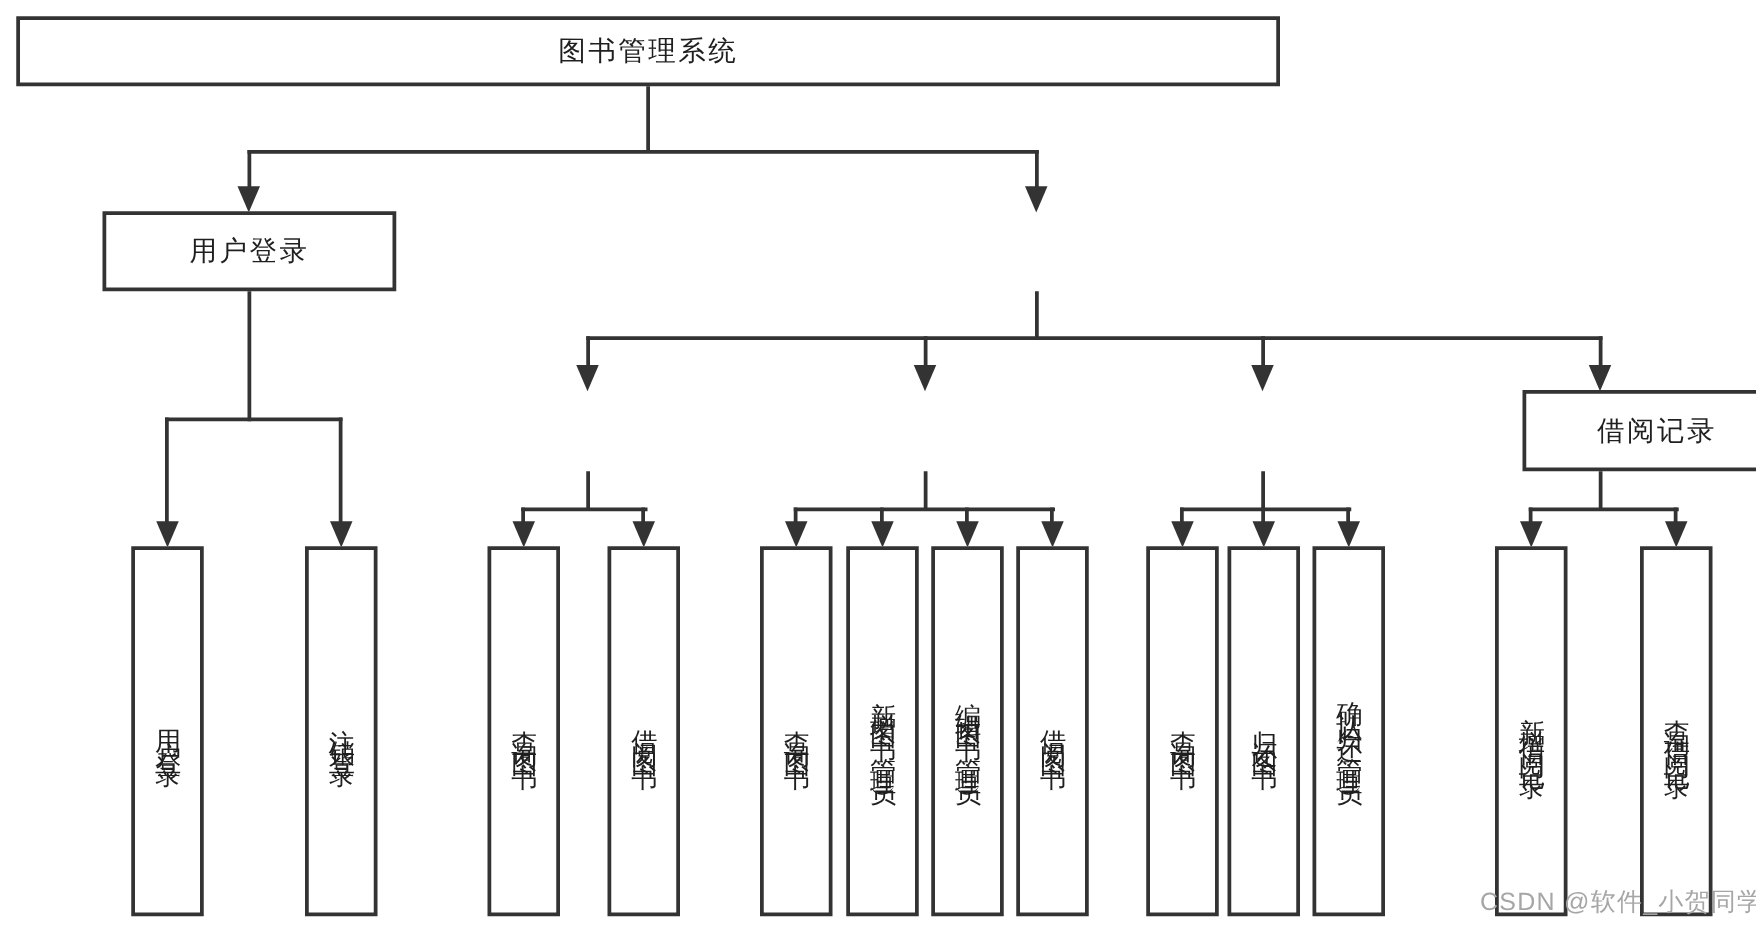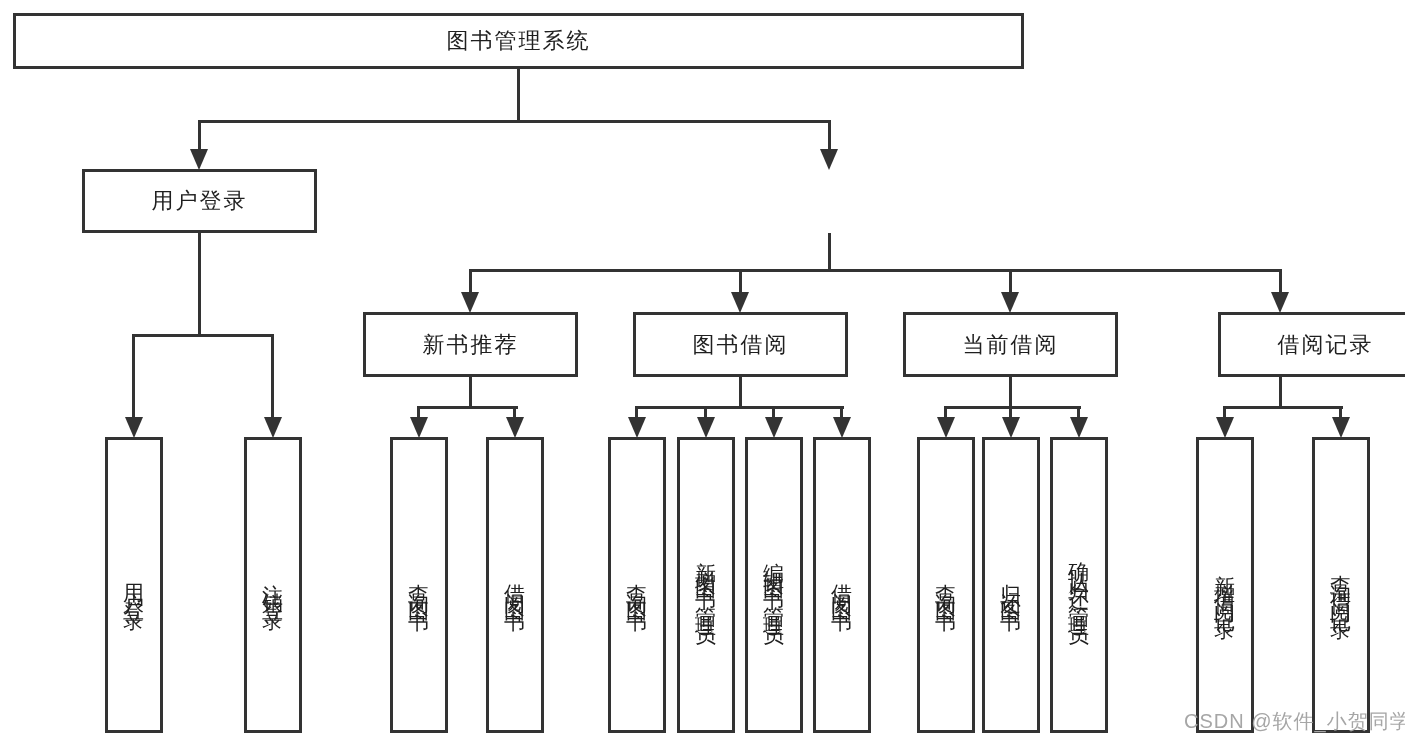--- a/index.html
+++ b/index.html
@@ -69,29 +69,20 @@
   <div class="hl" style="left:469px;top:269px;width:813px"></div>
   <div class="vl" style="left:469px;top:269px;height:26px"></div>
   <div class="ah" style="left:461px;top:292px"></div>
   <div class="vl" style="left:739px;top:269px;height:26px"></div>
   <div class="ah" style="left:731px;top:292px"></div>
   <div class="vl" style="left:1009px;top:269px;height:26px"></div>
   <div class="ah" style="left:1001px;top:292px"></div>
   <div class="vl" style="left:1279px;top:269px;height:26px"></div>
   <div class="ah" style="left:1271px;top:292px"></div>
 
-  <div class="box l3" style="left:363px">
-    <span class="h-label">新书推荐</span>
-  </div>
-  <div class="box l3" style="left:633px">
-    <span class="h-label">图书借阅</span>
-  </div>
-  <div class="box l3" style="left:903px">
-    <span class="h-label">当前借阅</span>
-  </div>
   <div class="box l3" style="left:1218px">
     <span class="h-label">借阅记录</span>
   </div>
 
   <div class="vl" style="left:469px;top:377px;height:31px"></div>
   <div class="hl" style="left:417px;top:406px;width:101px"></div>
   <div class="vl" style="left:417px;top:406px;height:14px"></div>
   <div class="ah" style="left:410px;top:417px"></div>
   <div class="vl" style="left:513px;top:406px;height:14px"></div>
   <div class="ah" style="left:506px;top:417px"></div>

